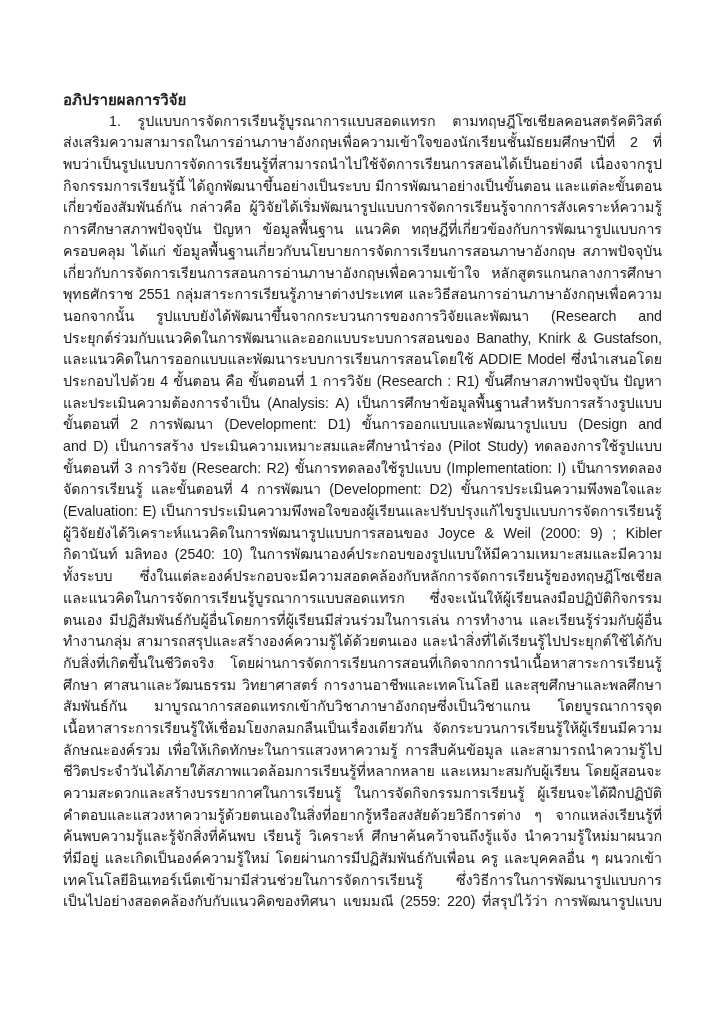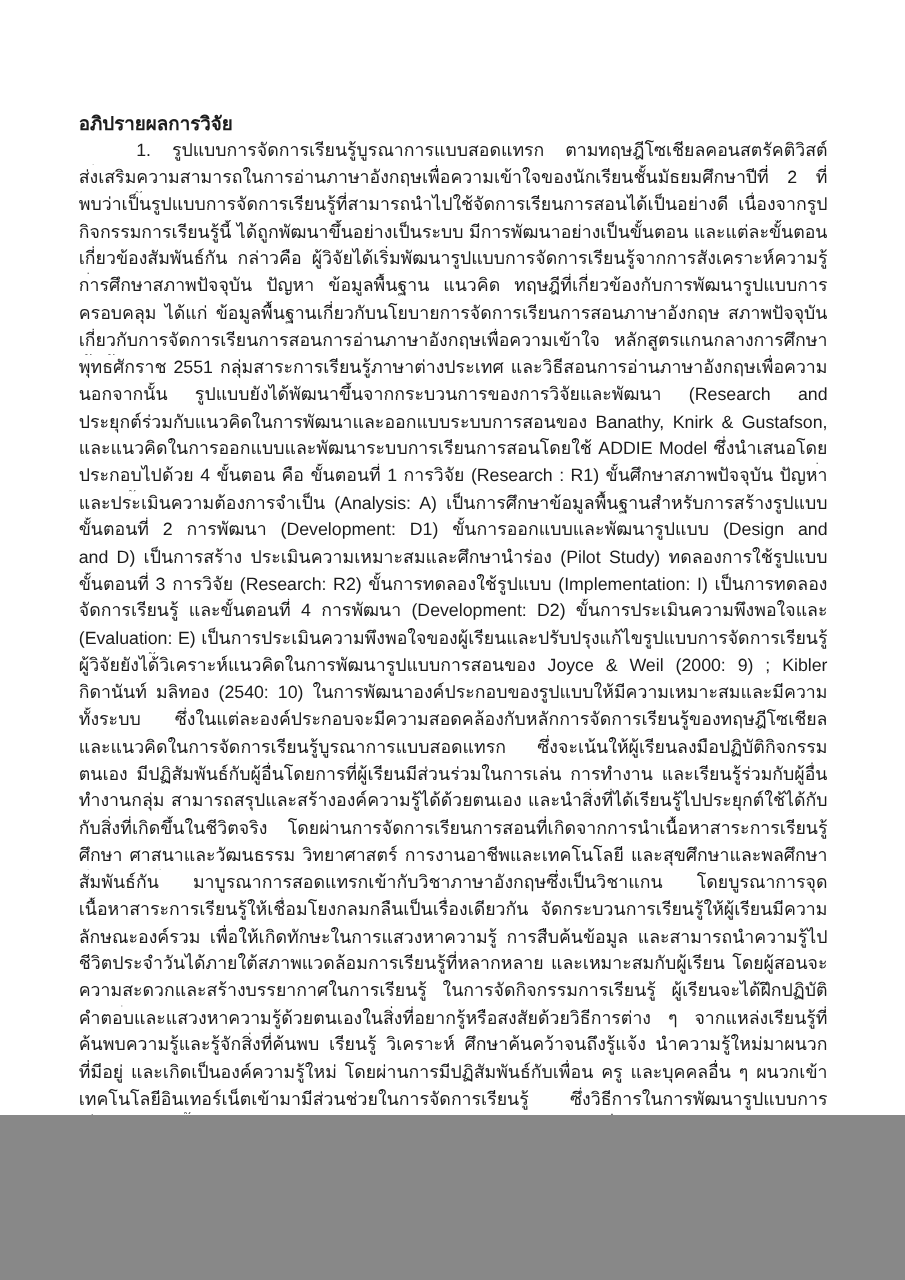--- a/index.html
+++ b/index.html
@@ -1,19 +1,19 @@
 <!DOCTYPE html>
 <html><head>
 <meta charset="utf-8">
 <style>
   html, body { margin: 0; padding: 0; background: #888; }
   .page {
     position: relative;
     width: 724px;
-    height: 892px;
+    height: 1024px;
     margin: 0 auto;
     background: #ffffff;
     box-sizing: border-box;
     padding: 89px 62px 0 63px;
     font-family: "Liberation Sans", sans-serif;
     color: #1c1c1c;
     overflow: hidden;
   }
   .heading {
     font-size: 15px;

